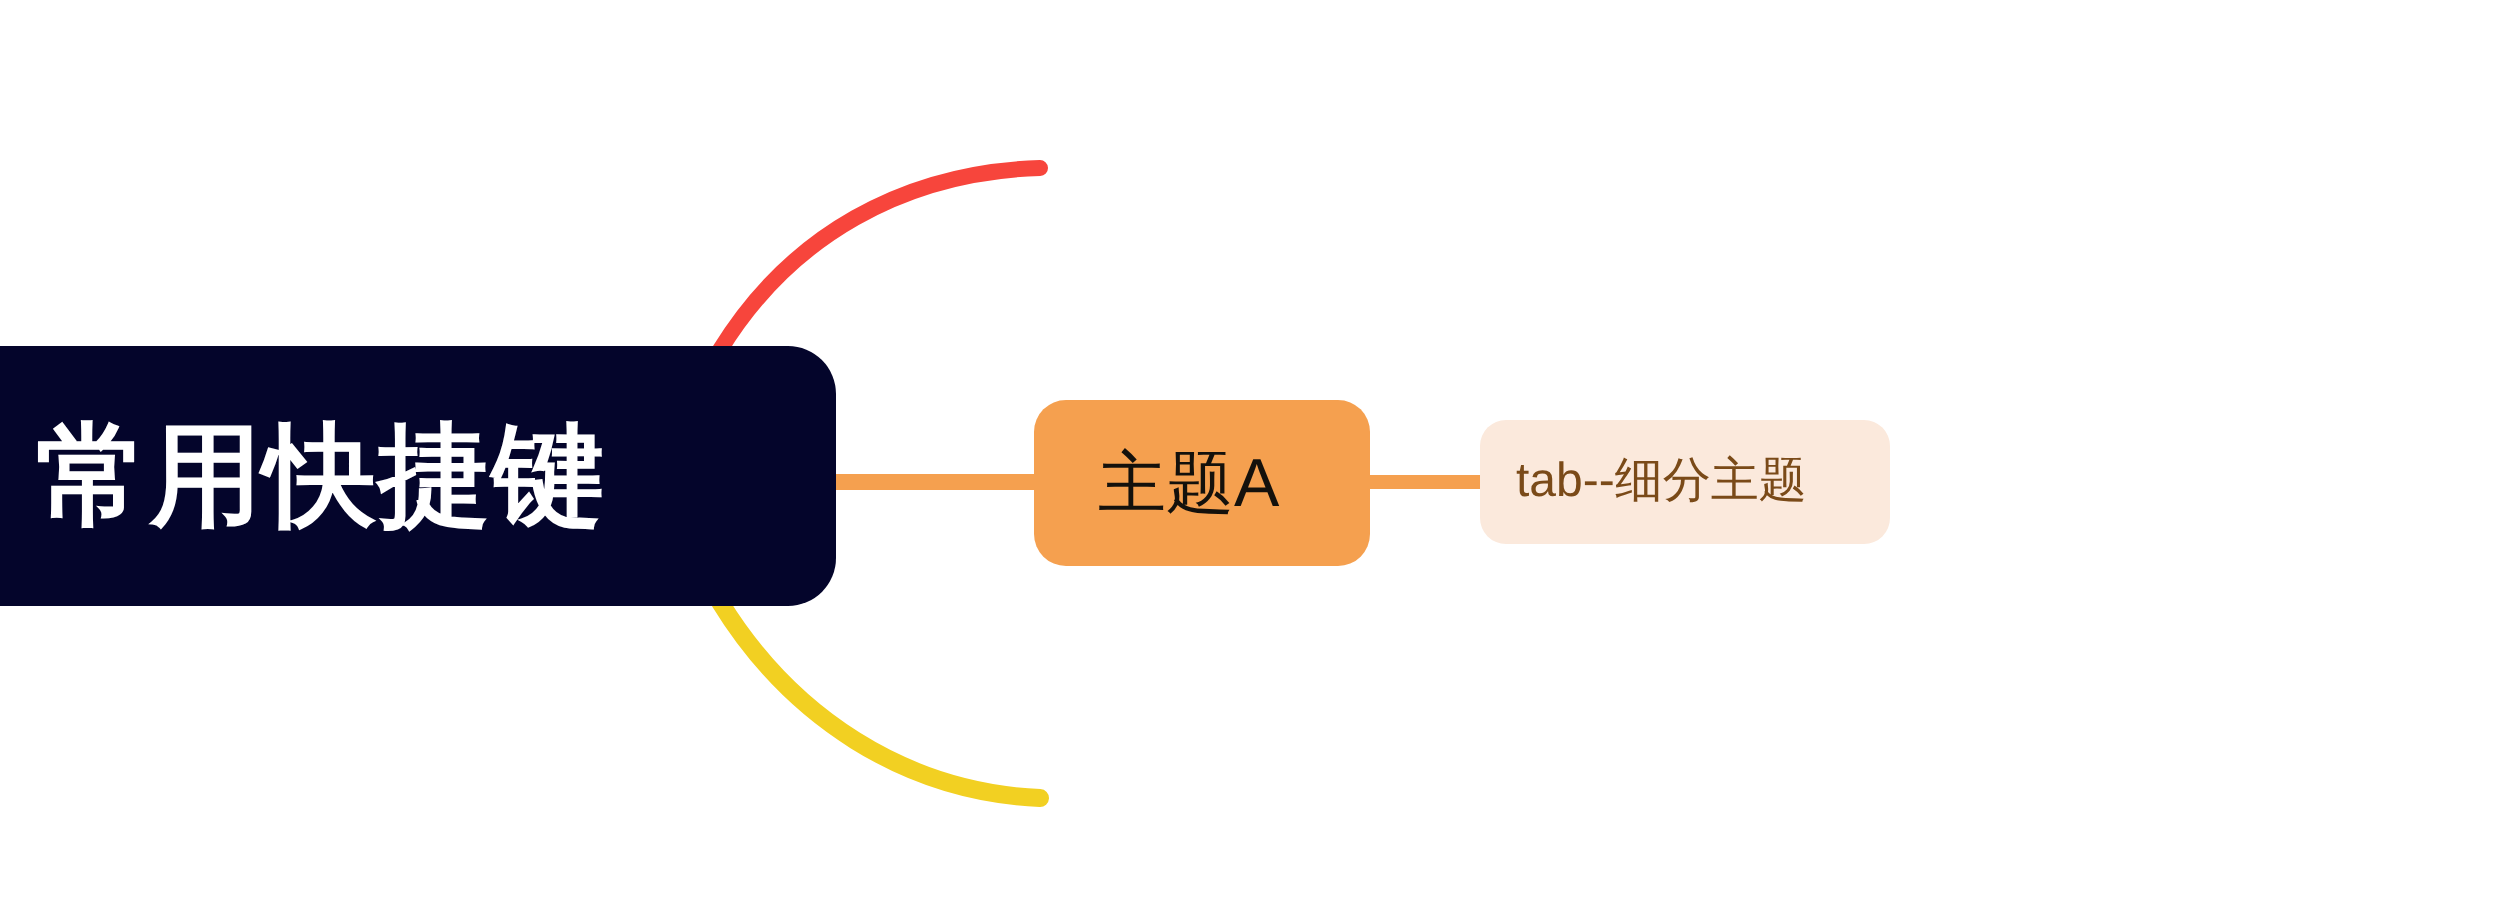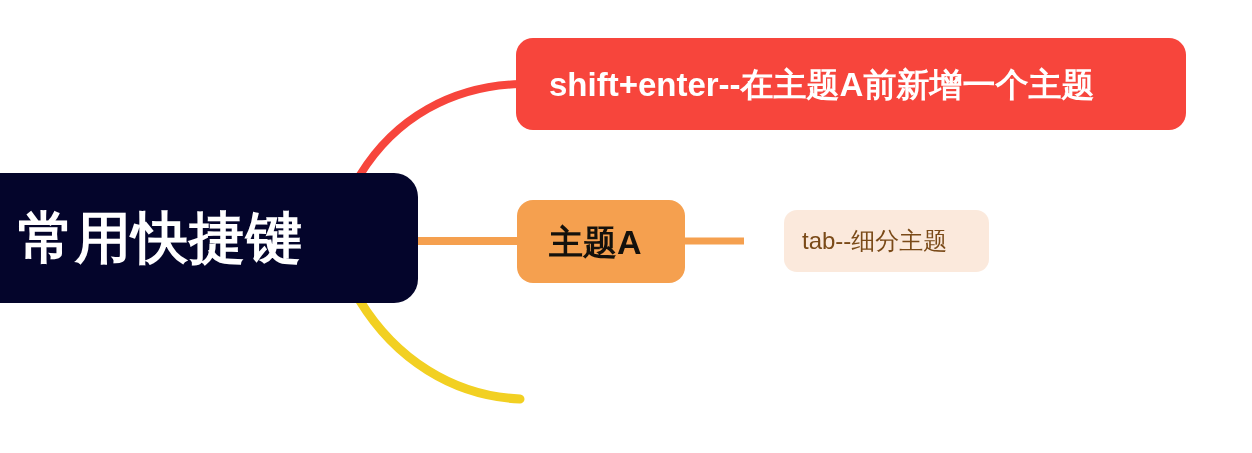--- a/index.html
+++ b/index.html
@@ -81,34 +81,33 @@
     top: 200px;
     width: 168px;
     height: 83px;
     border-radius: 16px;
     background: #F5A04F;
     padding-left: 32px;
   }
   .node-orange .label {
     color: #14110c;
     font-size: 34px;
-    font-weight: 700;
+    font-weight: 400;
     line-height: 1;
   }
 
   
   .node-peach {
     left: 740px;
     top: 210px;
     width: 205px;
     height: 62px;
     border-radius: 13px;
     background: #FBE9DC;
     padding-left: 18px;
-    margin-left: 44px;
   }
   .node-peach .label {
     color: #7A4A18;
     font-size: 24px;
     font-weight: 400;
     line-height: 1;
   }
 
   
   .node-yellow {
@@ -136,23 +135,20 @@
     <path d="M 360 175 C 395 118, 452 86, 520 84" fill="none" stroke="#F7453C" stroke-width="8" stroke-linecap="round"></path>
     <path d="M 414 241 L 522 241" fill="none" stroke="#F5A04F" stroke-width="8" stroke-linecap="butt"></path>
     <path d="M 681 241 L 744 241" fill="none" stroke="#F5A04F" stroke-width="7" stroke-linecap="butt"></path>
     <path d="M 360 301 C 395 358, 452 396, 520 399" fill="none" stroke="#F2D022" stroke-width="9" stroke-linecap="round"></path>
   </svg>
 
   <div class="node node-root">
     <span class="label">常用快捷键</span>
   </div>
 
-  <div class="node node-red">
-    <span class="label">shift+enter--在主题A前新增一个主题</span>
-  </div>
 
   <div class="node node-orange">
     <span class="label">主题A</span>
   </div>
 
   <div class="node node-peach">
     <span class="label">tab--细分主题</span>
   </div>
 
 

